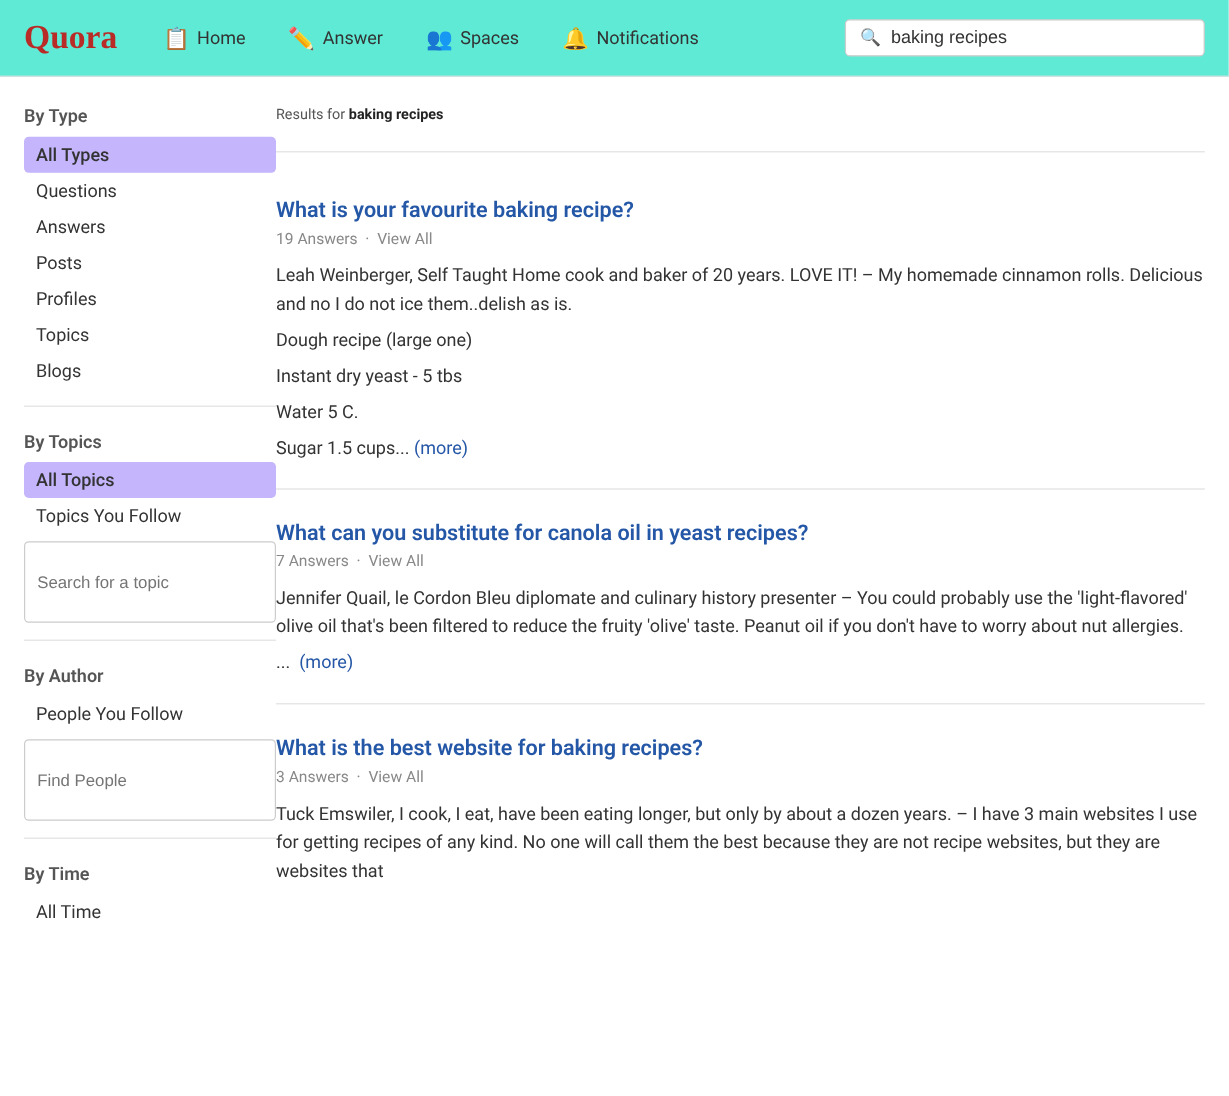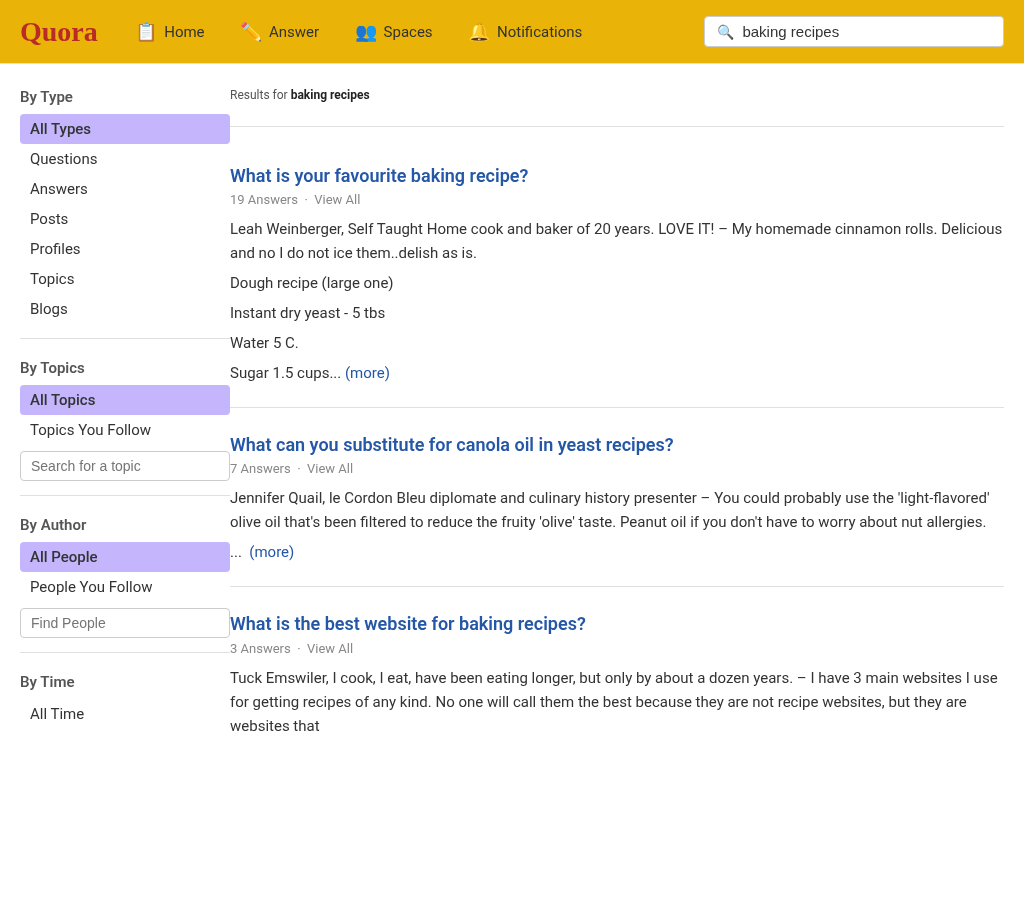--- a/index.html
+++ b/index.html
@@ -6,21 +6,21 @@
     body { font-family: -apple-system, BlinkMacSystemFont, 'Segoe UI', Roboto, sans-serif; font-size: 15px; color: #333; background: #fff; }
 
     
     .header {
       display: flex;
       align-items: center;
       padding: 0 20px;
       height: 64px;
       border-bottom: 1px solid #e0e0e0;
       gap: 24px;
-      background: #eab308;
+      background: #5eead4;
     }
     .logo {
       font-size: 28px;
       font-weight: bold;
       color: #b92b27;
       font-family: Georgia, serif;
       text-decoration: none;
       flex-shrink: 0;
     }
     .nav-items {
@@ -93,21 +93,21 @@
       text-decoration: none;
     }
     .sidebar-item.active {
       background: #c4b5fd;
       font-weight: 500;
     }
     .sidebar-input {
       width: 100%;
       border: 1px solid #ccc;
       border-radius: 4px;
-      padding: 6px 10px;
+      padding: 25px 10px;
       font-size: 14px;
       color: #555;
       outline: none;
       margin-top: 6px;
     }
 
     
     .results-area {
       flex: 1;
       min-width: 0;
@@ -215,21 +215,20 @@
     <div class="sidebar-section-title">By Topics</div>
 
     <a class="sidebar-item active">All Topics</a>
     <a class="sidebar-item">Topics You Follow</a>
     <input class="sidebar-input" type="text" placeholder="Search for a topic" style="">
 
     <div class="sidebar-divider"></div>
 
     <div class="sidebar-section-title">By Author</div>
 
-    <a class="sidebar-item active">All People</a>
     <a class="sidebar-item">People You Follow</a>
     <input class="sidebar-input" type="text" placeholder="Find People" style="">
 
     <div class="sidebar-divider"></div>
 
     <div class="sidebar-section-title">By Time</div>
 
     <a class="sidebar-item">All Time</a>
 
   </aside>

